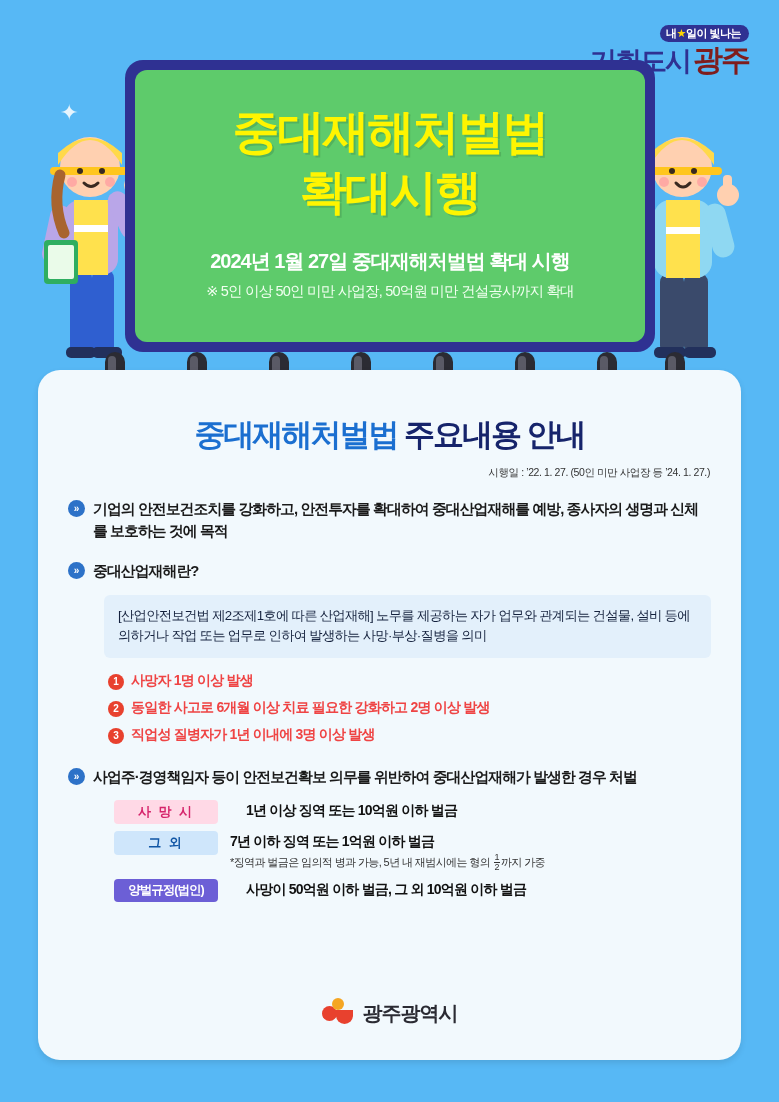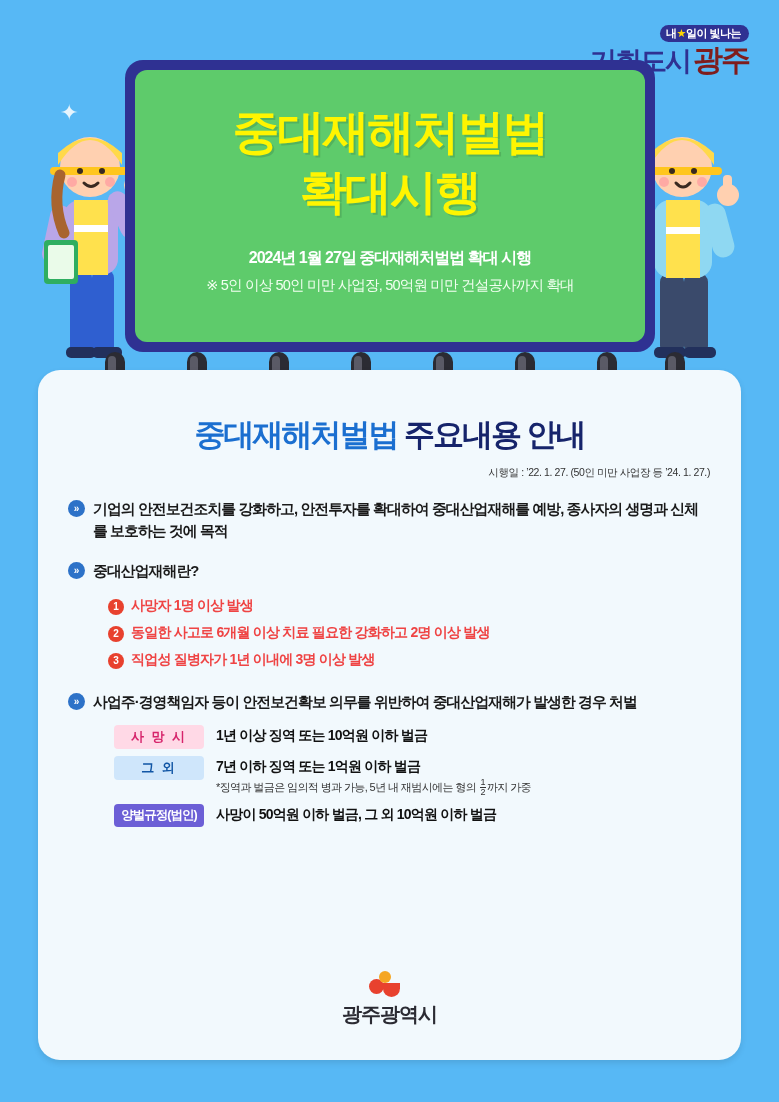--- a/index.html
+++ b/index.html
@@ -26,21 +26,21 @@
     box-sizing:border-box;padding:10px;
   }
   .board-inner{
     width:100%;height:100%;background:#5ecb6b;border-radius:12px;
     box-sizing:border-box;padding-top:32px;text-align:center;
   }
   .board-title{
     color:#fff500;font-size:47px;font-weight:bold;letter-spacing:-2px;line-height:1.28;
     text-shadow:2px 2px 0 rgba(0,0,0,.12);
   }
-  .board-sub1{margin-top:26px;color:#fff;font-size:16px;font-weight:bold;letter-spacing:-1px;}
+  .board-sub1{margin-top:26px;color:#fff;font-size:20px;font-weight:bold;letter-spacing:-1px;}
   .board-sub2{margin-top:7px;color:#f1fff0;font-size:14.5px;letter-spacing:-.8px;}
 
   
   .rings{position:absolute;top:352px;left:95px;width:600px;height:44px;}
   .ring{
     position:absolute;top:0;width:20px;height:40px;background:#2b2b33;border-radius:10px;
   }
   .ring:after{
     content:"";position:absolute;left:3px;top:4px;width:8px;height:28px;
     background:#5a5a66;border-radius:5px;
@@ -83,33 +83,33 @@
   .numrow{display:flex;align-items:flex-start;margin-top:9px;}
   .numrow .n{
     flex:0 0 auto;width:16px;height:16px;border-radius:50%;background:#e8412e;color:#fff;
     font-size:10px;line-height:16px;text-align:center;margin:2px 7px 0 0;font-weight:bold;
   }
   .numrow .t{font-size:14px;color:#ef4444;letter-spacing:-.8px;font-weight:bold;}
 
   .pen-table{margin:12px 0 0 46px;}
   .pen-row{display:flex;align-items:flex-start;margin-top:7px;}
   .tag{
-    flex:0 0 auto;width:90px;text-align:center;border-radius:4px;font-size:13px;font-weight:bold;
+    flex:0 0 auto;width:104px;text-align:center;border-radius:4px;font-size:13px;font-weight:bold;
     padding:3px 0;letter-spacing:2px;
   }
   .tag.pink{background:#ffd9e6;color:#d6246b;}
   .tag.blue{background:#cfe6fb;color:#1156a5;}
   .tag.purple{background:#6c5fd6;color:#fff;letter-spacing:-1px;font-size:12.5px;}
-  .pen-row .desc{margin-left:12px;font-size:14px;color:#111;letter-spacing:-.8px;padding-top:2px;font-weight:bold;}
+  .pen-row .desc{margin-left:28px;font-size:14px;color:#111;letter-spacing:-.8px;padding-top:2px;font-weight:bold;}
   .pen-note{font-size:11px;color:#333;letter-spacing:-.6px;margin-top:2px;font-weight:normal;}
   .frac{display:inline-block;text-align:center;vertical-align:-4px;font-size:9px;line-height:1;margin:0 1px;}
   .frac .num{display:block;border-bottom:1px solid #333;padding:0 1px;}
 
   
-  .footer{position:absolute;left:0;right:0;bottom:32px;display:flex;justify-content:center;align-items:center;flex-direction:column;}
+  .footer{position:absolute;left:0;right:0;bottom:32px;display:flex;justify-content:center;align-items:center;}
   .f-mark{position:relative;width:32px;height:30px;margin-right:9px;}
   .f-mark .c1{position:absolute;left:0;top:8px;width:15px;height:15px;border-radius:50%;background:#e8412e;}
   .f-mark .c2{position:absolute;left:10px;top:0;width:12px;height:12px;border-radius:50%;background:#f5a623;}
   .f-mark .c3{position:absolute;left:14px;top:12px;width:17px;height:14px;border-radius:0 0 9px 9px;background:#e8412e;}
   .f-text{font-size:20px;font-weight:bold;color:#2b2b33;letter-spacing:-1px;}
 
   
   .char{position:absolute;}
   .sparkle{position:absolute;color:#fff;opacity:.85;}
 </style>
@@ -224,20 +224,21 @@
     <div class="bullet">
       <div class="dot">»</div>
       <div class="txt">기업의 안전보건조치를 강화하고, 안전투자를 확대하여 중대산업재해를 예방, 종사자의 생명과 신체를 보호하는 것에 목적</div>
     </div>
 
     <div class="bullet">
       <div class="dot">»</div>
       <div class="txt">중대산업재해란?</div>
     </div>
 
+    <div class="quote">[산업안전보건법 제2조제1호에 따른 산업재해] 노무를 제공하는 자가 업무와 관계되는 건설물, 설비 등에 의하거나 작업 또는 업무로 인하여 발생하는 사망·부상·질병을 의미</div>
 
     <div class="numlist">
       <div class="numrow">
         <div class="n">1</div>
         <div class="t">사망자 1명 이상 발생</div>
       </div>
       <div class="numrow">
         <div class="n">2</div>
         <div class="t">동일한 사고로 6개월 이상 치료 필요한 강화하고 2명 이상 발생</div>
       </div>

